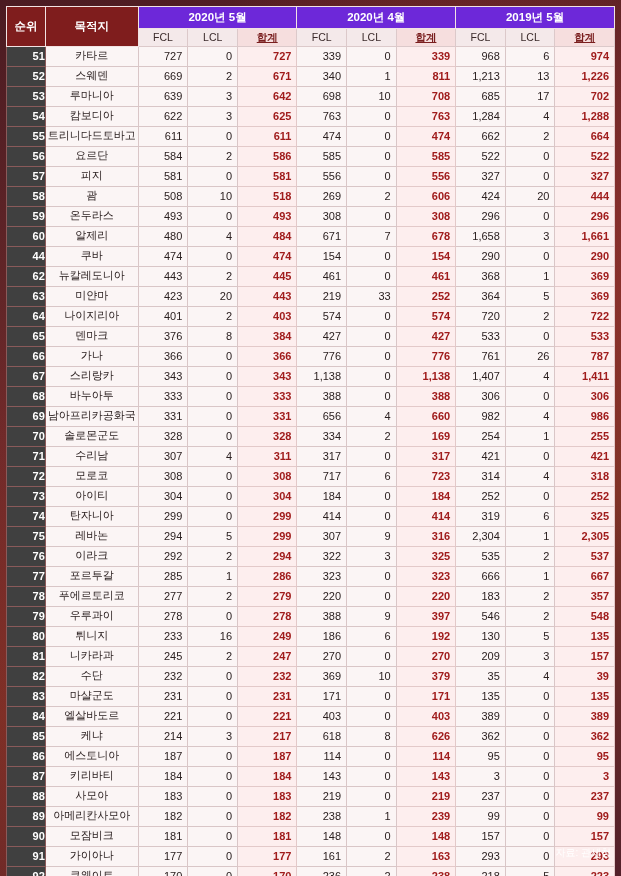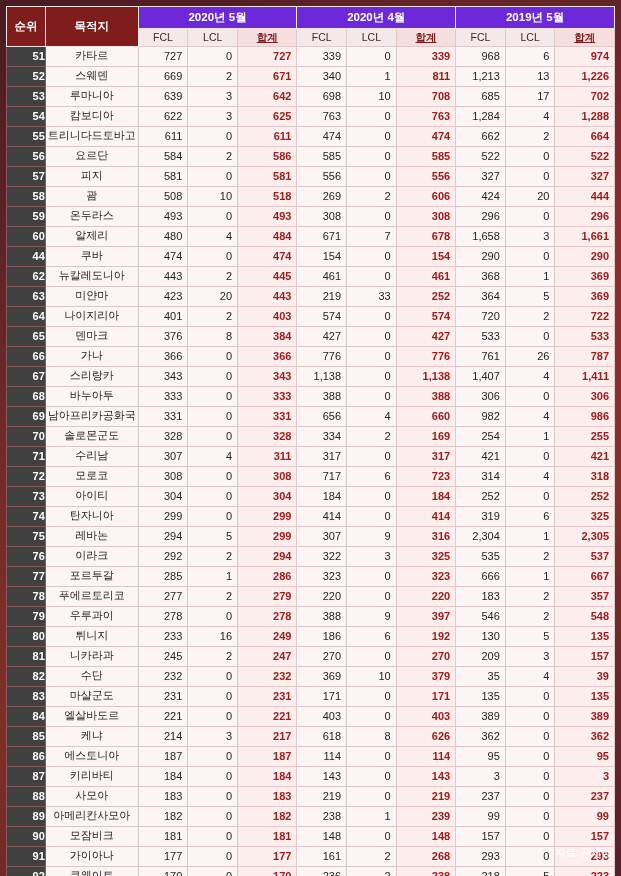--- a/index.html
+++ b/index.html
@@ -601,21 +601,21 @@
           <td class="sum">157</td>
         </tr>
         <tr>
           <td class="rank">91</td>
           <td class="dest">가이아나</td>
           <td class="num">177</td>
           <td class="num">0</td>
           <td class="sum">177</td>
           <td class="num">161</td>
           <td class="num">2</td>
-          <td class="sum">268</td>
+          <td class="sum">163</td>
           <td class="num">293</td>
           <td class="num">0</td>
           <td class="sum">293</td>
         </tr>
         <tr>
           <td class="rank">92</td>
           <td class="dest">쿠웨이트</td>
           <td class="num">170</td>
           <td class="num">0</td>
           <td class="sum">170</td>

